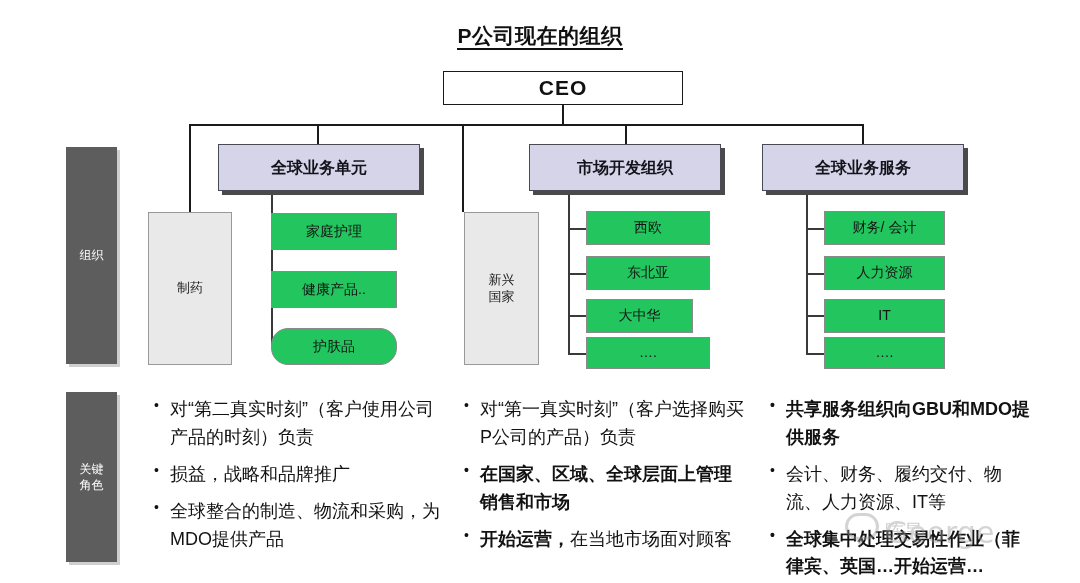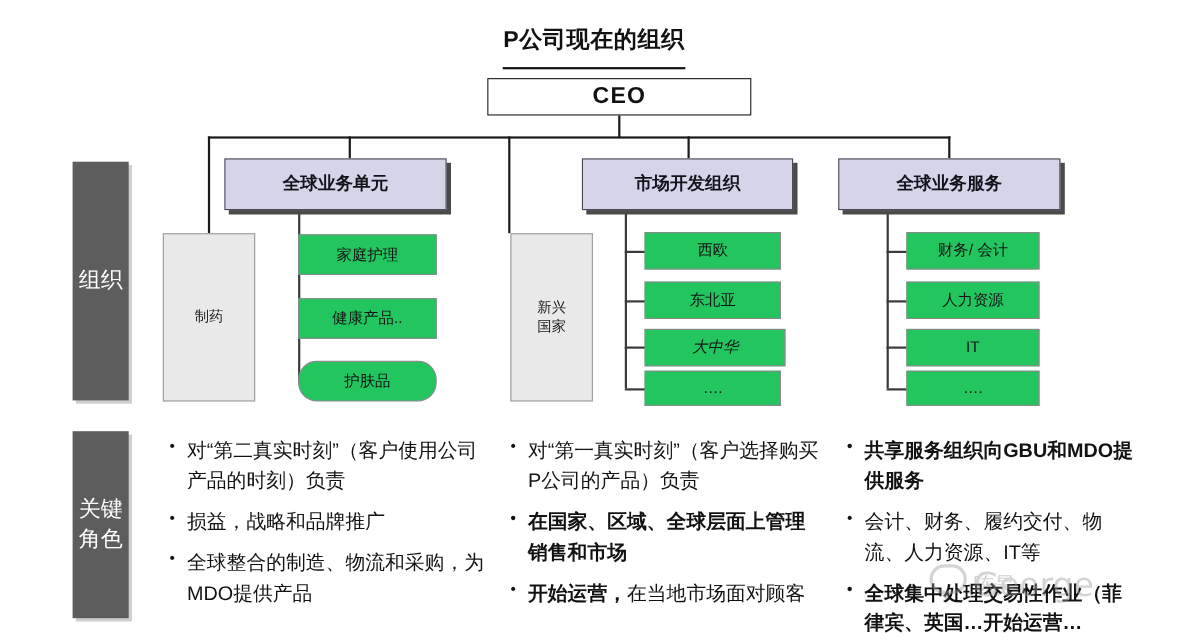--- a/index.html
+++ b/index.html
@@ -25,21 +25,21 @@
     left: 0;
     top: 22px;
     width: 1080px;
     text-align: center;
     font-size: 21px;
     font-weight: bold;
     letter-spacing: 0.5px;
   }
   #title span {
     border-bottom: 2px solid #111;
-    padding-bottom: 13px;
+    padding-bottom: 1px;
   }
 
   
   .box {
     position: absolute;
     box-sizing: border-box;
     display: flex;
     align-items: center;
     justify-content: center;
     text-align: center;
@@ -76,21 +76,21 @@
   
   .side-label {
     position: absolute;
     box-sizing: border-box;
     background: #5d5d5d;
     color: #ffffff;
     display: flex;
     align-items: center;
     justify-content: center;
     text-align: center;
-    font-size: 20px;
+    font-size: 12px;
     line-height: 1.35;
     box-shadow: 3px 3px 0 0 #cfcfcf;
   }
 
   
   .ln {
     position: absolute;
     background: #1a1a1a;
   }
   .ln-h { height: 1.5px; }
@@ -205,21 +205,21 @@
   <div class="ln ln-v ln-thin" style="left:806px; top:190px; height:163px;"></div>
   <div class="ln ln-h ln-thin" style="left:806px; top:228px; width:22px;"></div>
   <div class="ln ln-h ln-thin" style="left:806px; top:273px; width:22px;"></div>
   <div class="ln ln-h ln-thin" style="left:806px; top:315px; width:22px;"></div>
   <div class="ln ln-h ln-thin" style="left:806px; top:353px; width:22px;"></div>
 
   <div class="box box-ceo" style="left:443px; top:71px; width:240px; height:34px;">
     <span>CEO</span>
   </div>
 
-  <div class="box box-div" style="left:204px; top:144px; width:202px; height:47px;">
+  <div class="box box-div" style="left:218px; top:144px; width:202px; height:47px;">
     <span>全球业务单元</span>
   </div>
   <div class="box box-div" style="left:529px; top:144px; width:192px; height:47px;">
     <span>市场开发组织</span>
   </div>
   <div class="box box-div" style="left:762px; top:144px; width:202px; height:47px;">
     <span>全球业务服务</span>
   </div>
 
   <div class="box box-gray" style="left:148px; top:212px; width:84px; height:153px;">
@@ -239,21 +239,21 @@
   <div class="box box-leaf" style="left:271px; top:328px; width:126px; height:37px;border-radius:17px;">
     <span>护肤品</span>
   </div>
 
   <div class="box box-leaf" style="left:586px; top:211px; width:124px; height:34px;">
     <span>西欧</span>
   </div>
   <div class="box box-leaf" style="left:586px; top:256px; width:124px; height:34px;">
     <span>东北亚</span>
   </div>
-  <div class="box box-leaf" style="left:586px; top:299px; width:128px; height:34px;font-style:italic;">
+  <div class="box box-leaf" style="left:586px; top:299px; width:107px; height:34px;">
     <span>大中华</span>
   </div>
   <div class="box box-leaf" style="left:586px; top:337px; width:124px; height:32px;">
     <span>….</span>
   </div>
 
   <div class="box box-leaf" style="left:824px; top:211px; width:121px; height:34px;">
     <span>财务/ 会计</span>
   </div>
   <div class="box box-leaf" style="left:824px; top:256px; width:121px; height:34px;text-align:center;">

